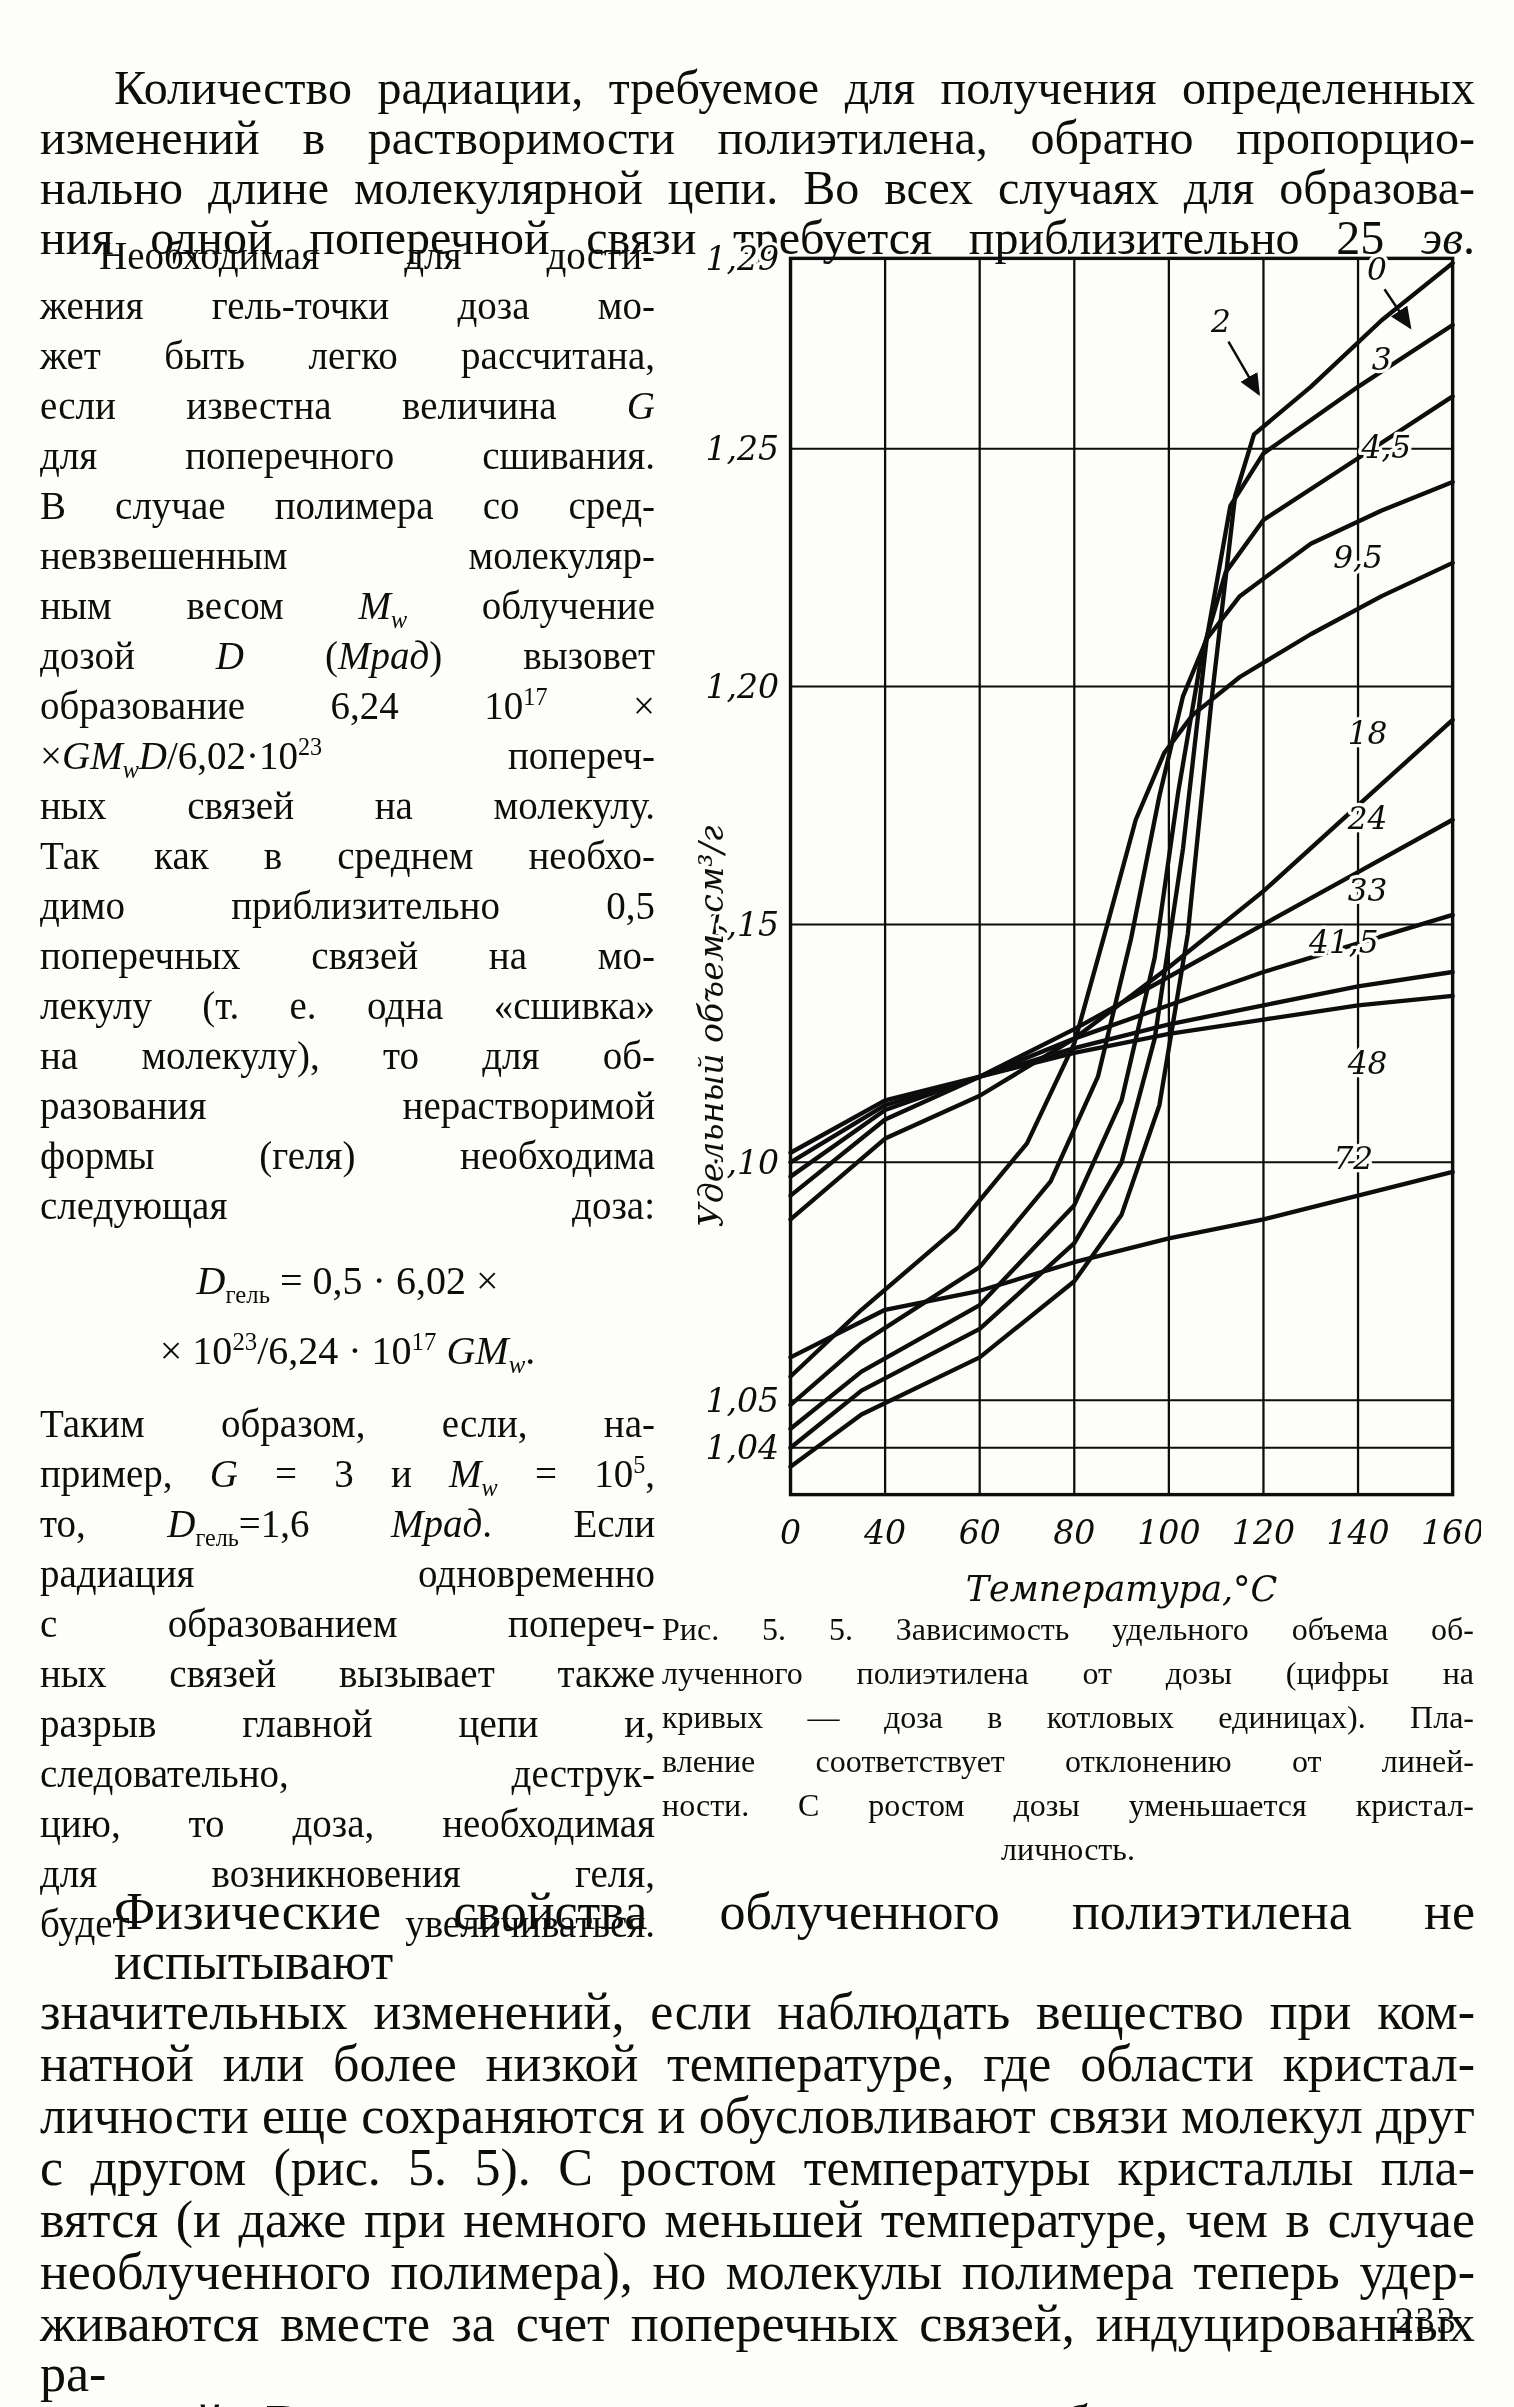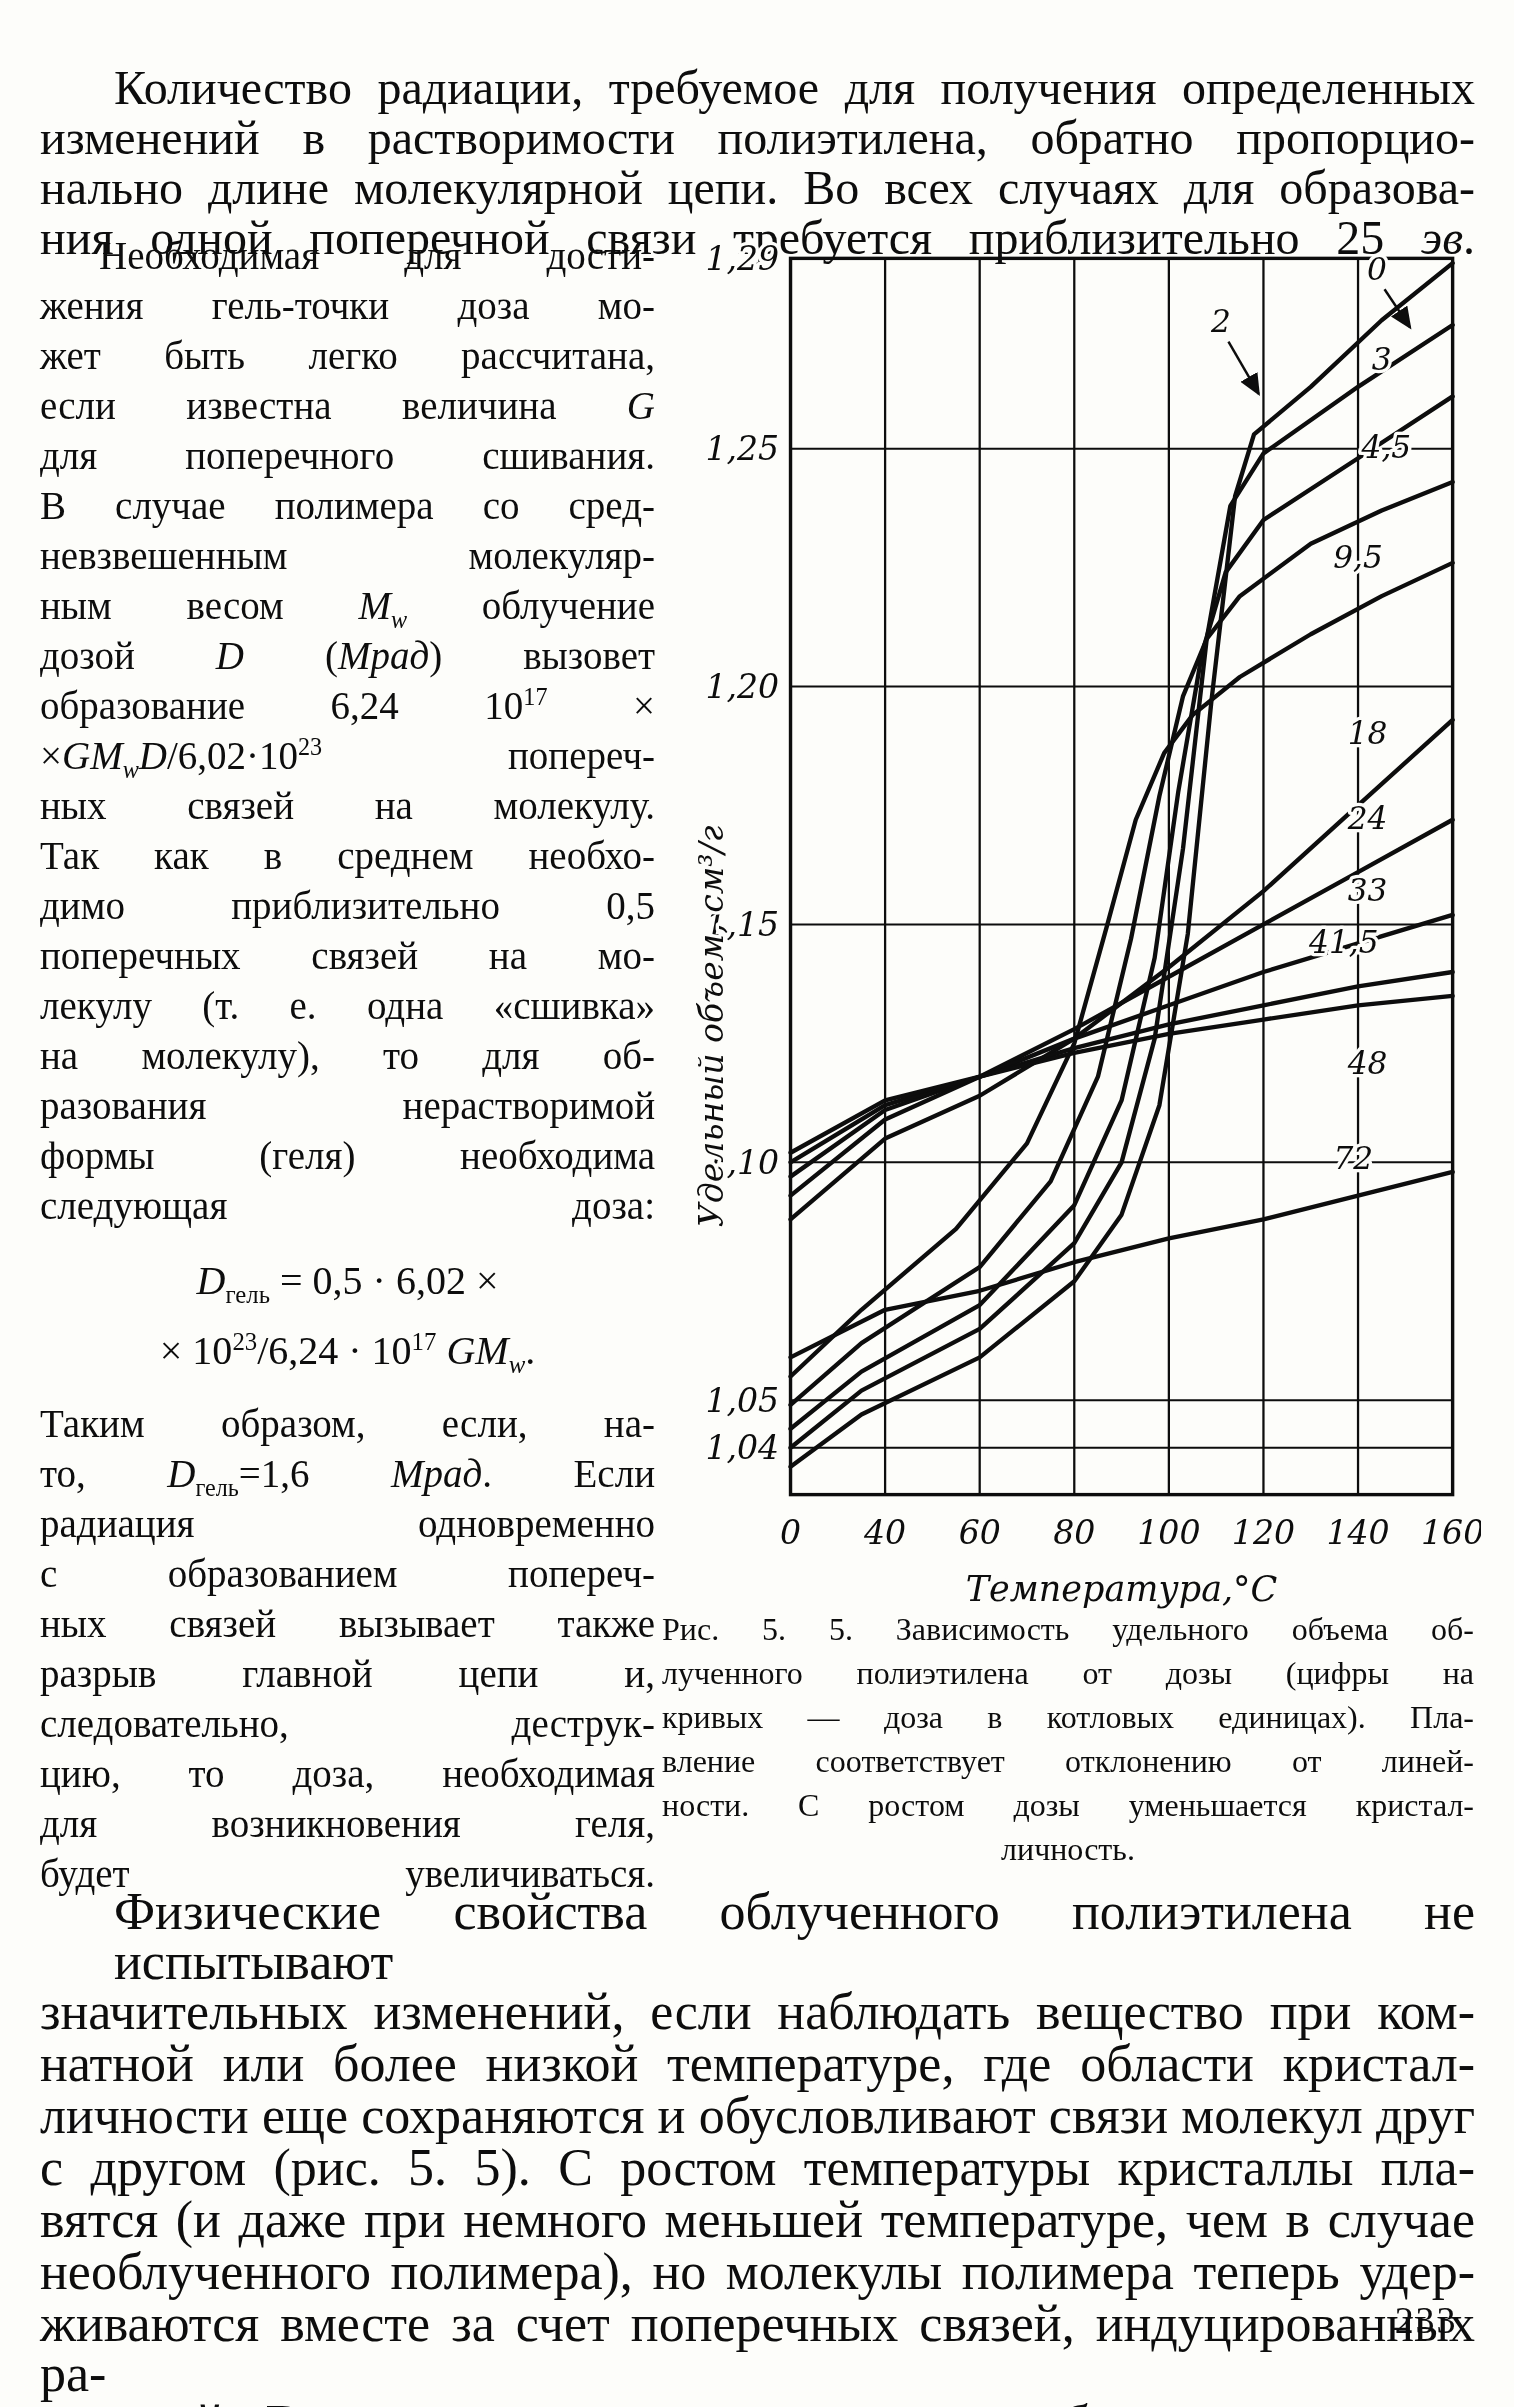--- a/index.html
+++ b/index.html
@@ -59,20 +59,21 @@
       <div class="tline just">разования нерастворимой</div>
       <div class="tline just">формы (геля) необходима</div>
       <div class="tline just">следующая доза:</div>
     </div>
   <div id="formula-block" class="center">
       <div class="tline"><i>D</i><sub>гель</sub> = 0,5 · 6,02 ×</div>
       <div class="tline">× 10<sup>23</sup>/6,24 · 10<sup>17</sup> <i>GM<sub>w</sub></i>.</div>
     </div>
   <div id="para2">
       <div class="tline just">Таким образом, если, на-</div>
+      <div class="tline just">пример, <i>G</i> = 3 и <i>M<sub>w</sub></i> = 10<sup>5</sup>,</div>
       <div class="tline just">то, <i>D</i><sub>гель</sub>=1,6 <i>Мрад</i>. Если</div>
       <div class="tline just">радиация одновременно</div>
       <div class="tline just">с образованием попереч-</div>
       <div class="tline just">ных связей вызывает также</div>
       <div class="tline just">разрыв главной цепи и,</div>
       <div class="tline just">следовательно, деструк-</div>
       <div class="tline just">цию, то доза, необходимая</div>
       <div class="tline just">для возникновения геля,</div>
       <div class="tline just">будет увеличиваться.</div>
     </div>

